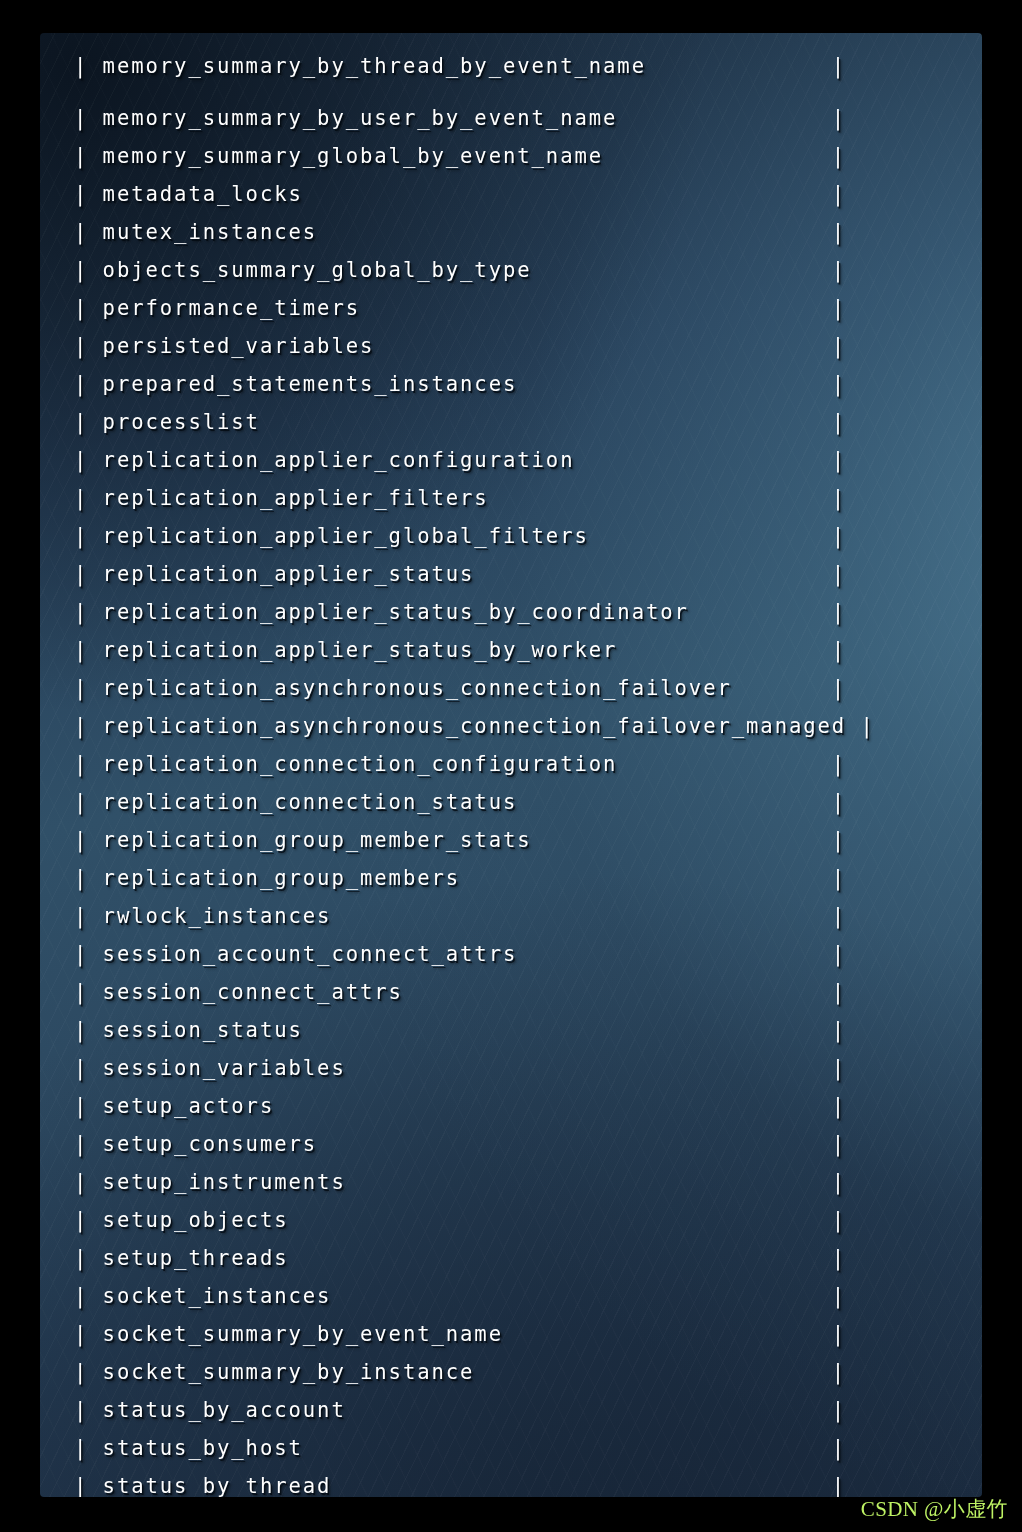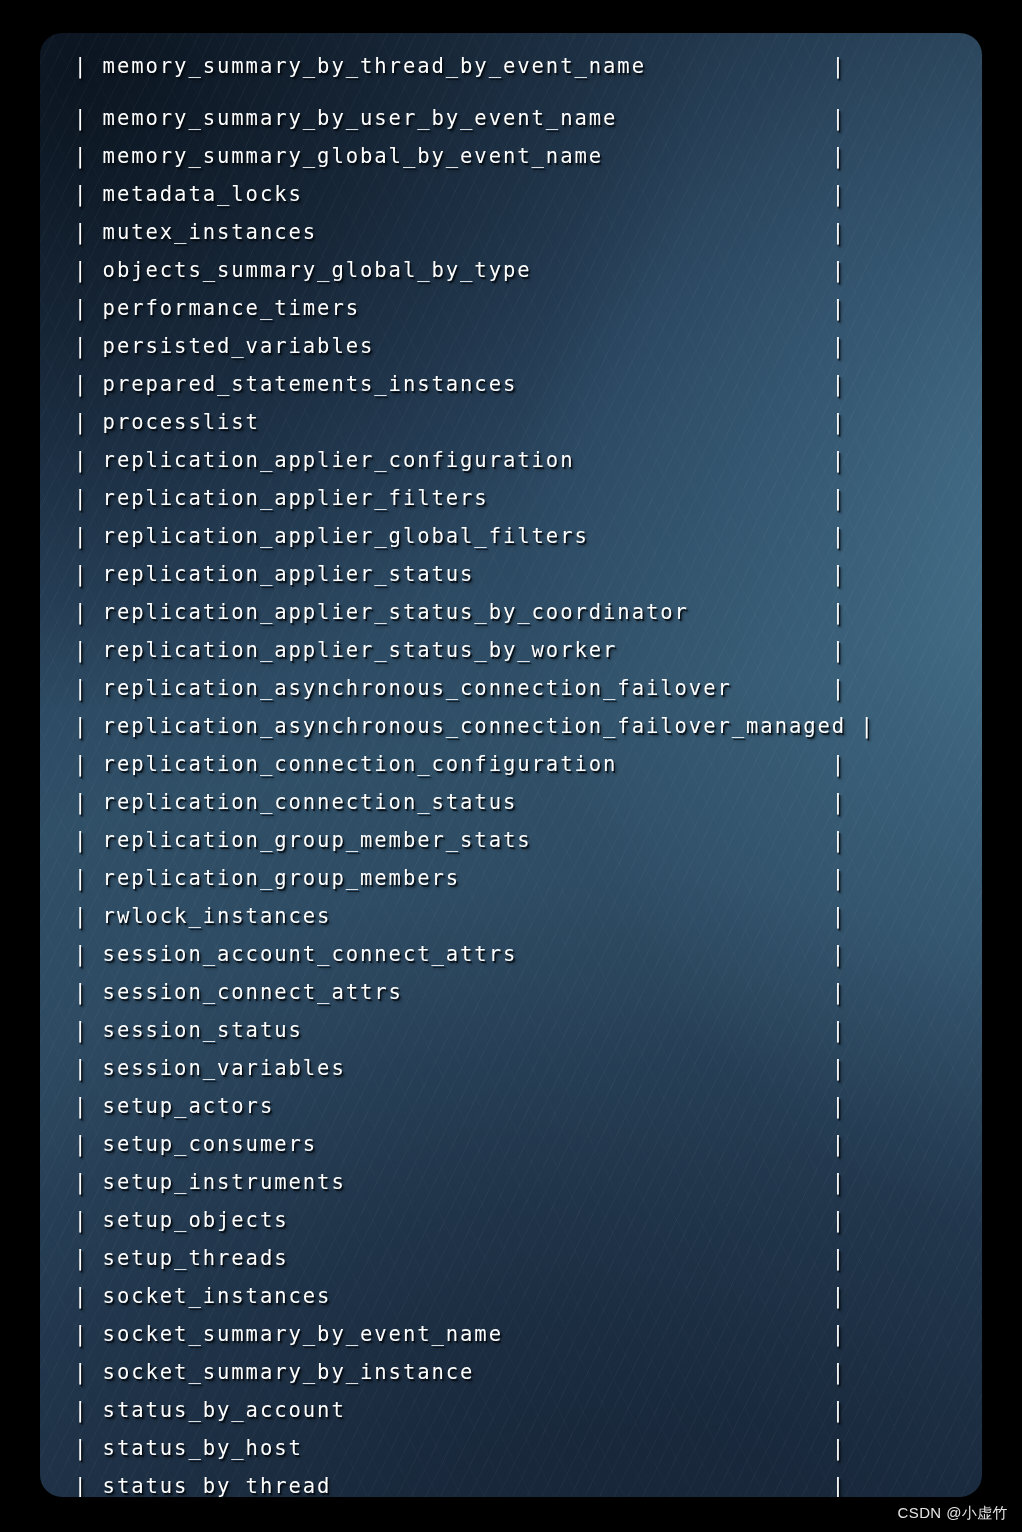--- a/index.html
+++ b/index.html
@@ -16,21 +16,21 @@
     font-family: "DejaVu Sans Mono", "Liberation Mono", monospace;
   }
 
   
   #terminal-panel {
     position: absolute;
     left: 40px;
     top: 33px;
     width: 942px;
     height: 1464px;
-    border-radius: 22px;
+    border-radius: 4px;
     overflow: hidden;
     background:
       radial-gradient(130% 95% at 118% 34%, rgba(86,136,163,0.72) 0%, rgba(74,120,147,0.42) 26%, rgba(52,86,110,0.10) 52%, rgba(0,0,0,0) 72%),
       radial-gradient(90% 60% at 4% 2%, rgba(10,19,30,0.92) 0%, rgba(16,28,42,0.55) 40%, rgba(0,0,0,0) 74%),
       radial-gradient(120% 70% at 60% 112%, rgba(20,33,50,0.95) 0%, rgba(24,39,57,0.55) 42%, rgba(0,0,0,0) 78%),
       linear-gradient(168deg, #1b2c3e 0%, #27405a 26%, #305068 48%, #2c4860 66%, #243b53 82%, #1f3148 100%);
   }
 
   
   #panel-texture {
@@ -67,23 +67,23 @@
   .term-row:first-child { padding-top: 14px; height: 52px; }
 
   .pipe { display: inline; }
   .cell { display: inline; }
 
   
   #csdn-watermark {
     position: absolute;
     right: 14px;
     bottom: 9px;
-    color: #e5e5e5;
-    font-family: Liberation Sans, sans-serif;
-    font-size: 15px;
+    color: #bef264;
+    font-family: Liberation Serif, serif;
+    font-size: 21px;
     letter-spacing: 0.4px;
     white-space: nowrap;
   }
 </style>
 </head>
 <body>
 
 <div id="terminal-panel">
   <div id="panel-texture"></div>
   <div id="table-output"><div class="term-row"><span class="pipe">| </span><span class="cell">memory_summary_by_thread_by_event_name</span><span>             </span><span class="pipe">|</span></div><div class="term-row"><span class="pipe">| </span><span class="cell">memory_summary_by_user_by_event_name</span><span>               </span><span class="pipe">|</span></div><div class="term-row"><span class="pipe">| </span><span class="cell">memory_summary_global_by_event_name</span><span>                </span><span class="pipe">|</span></div><div class="term-row"><span class="pipe">| </span><span class="cell">metadata_locks</span><span>                                     </span><span class="pipe">|</span></div><div class="term-row"><span class="pipe">| </span><span class="cell">mutex_instances</span><span>                                    </span><span class="pipe">|</span></div><div class="term-row"><span class="pipe">| </span><span class="cell">objects_summary_global_by_type</span><span>                     </span><span class="pipe">|</span></div><div class="term-row"><span class="pipe">| </span><span class="cell">performance_timers</span><span>                                 </span><span class="pipe">|</span></div><div class="term-row"><span class="pipe">| </span><span class="cell">persisted_variables</span><span>                                </span><span class="pipe">|</span></div><div class="term-row"><span class="pipe">| </span><span class="cell">prepared_statements_instances</span><span>                      </span><span class="pipe">|</span></div><div class="term-row"><span class="pipe">| </span><span class="cell">processlist</span><span>                                        </span><span class="pipe">|</span></div><div class="term-row"><span class="pipe">| </span><span class="cell">replication_applier_configuration</span><span>                  </span><span class="pipe">|</span></div><div class="term-row"><span class="pipe">| </span><span class="cell">replication_applier_filters</span><span>                        </span><span class="pipe">|</span></div><div class="term-row"><span class="pipe">| </span><span class="cell">replication_applier_global_filters</span><span>                 </span><span class="pipe">|</span></div><div class="term-row"><span class="pipe">| </span><span class="cell">replication_applier_status</span><span>                         </span><span class="pipe">|</span></div><div class="term-row"><span class="pipe">| </span><span class="cell">replication_applier_status_by_coordinator</span><span>          </span><span class="pipe">|</span></div><div class="term-row"><span class="pipe">| </span><span class="cell">replication_applier_status_by_worker</span><span>               </span><span class="pipe">|</span></div><div class="term-row"><span class="pipe">| </span><span class="cell">replication_asynchronous_connection_failover</span><span>       </span><span class="pipe">|</span></div><div class="term-row"><span class="pipe">| </span><span class="cell">replication_asynchronous_connection_failover_managed</span><span> </span><span class="pipe">|</span></div><div class="term-row"><span class="pipe">| </span><span class="cell">replication_connection_configuration</span><span>               </span><span class="pipe">|</span></div><div class="term-row"><span class="pipe">| </span><span class="cell">replication_connection_status</span><span>                      </span><span class="pipe">|</span></div><div class="term-row"><span class="pipe">| </span><span class="cell">replication_group_member_stats</span><span>                     </span><span class="pipe">|</span></div><div class="term-row"><span class="pipe">| </span><span class="cell">replication_group_members</span><span>                          </span><span class="pipe">|</span></div><div class="term-row"><span class="pipe">| </span><span class="cell">rwlock_instances</span><span>                                   </span><span class="pipe">|</span></div><div class="term-row"><span class="pipe">| </span><span class="cell">session_account_connect_attrs</span><span>                      </span><span class="pipe">|</span></div><div class="term-row"><span class="pipe">| </span><span class="cell">session_connect_attrs</span><span>                              </span><span class="pipe">|</span></div><div class="term-row"><span class="pipe">| </span><span class="cell">session_status</span><span>                                     </span><span class="pipe">|</span></div><div class="term-row"><span class="pipe">| </span><span class="cell">session_variables</span><span>                                  </span><span class="pipe">|</span></div><div class="term-row"><span class="pipe">| </span><span class="cell">setup_actors</span><span>                                       </span><span class="pipe">|</span></div><div class="term-row"><span class="pipe">| </span><span class="cell">setup_consumers</span><span>                                    </span><span class="pipe">|</span></div><div class="term-row"><span class="pipe">| </span><span class="cell">setup_instruments</span><span>                                  </span><span class="pipe">|</span></div><div class="term-row"><span class="pipe">| </span><span class="cell">setup_objects</span><span>                                      </span><span class="pipe">|</span></div><div class="term-row"><span class="pipe">| </span><span class="cell">setup_threads</span><span>                                      </span><span class="pipe">|</span></div><div class="term-row"><span class="pipe">| </span><span class="cell">socket_instances</span><span>                                   </span><span class="pipe">|</span></div><div class="term-row"><span class="pipe">| </span><span class="cell">socket_summary_by_event_name</span><span>                       </span><span class="pipe">|</span></div><div class="term-row"><span class="pipe">| </span><span class="cell">socket_summary_by_instance</span><span>                         </span><span class="pipe">|</span></div><div class="term-row"><span class="pipe">| </span><span class="cell">status_by_account</span><span>                                  </span><span class="pipe">|</span></div><div class="term-row"><span class="pipe">| </span><span class="cell">status_by_host</span><span>                                     </span><span class="pipe">|</span></div><div class="term-row"><span class="pipe">| </span><span class="cell">status_by_thread</span><span>                                   </span><span class="pipe">|</span></div></div>

